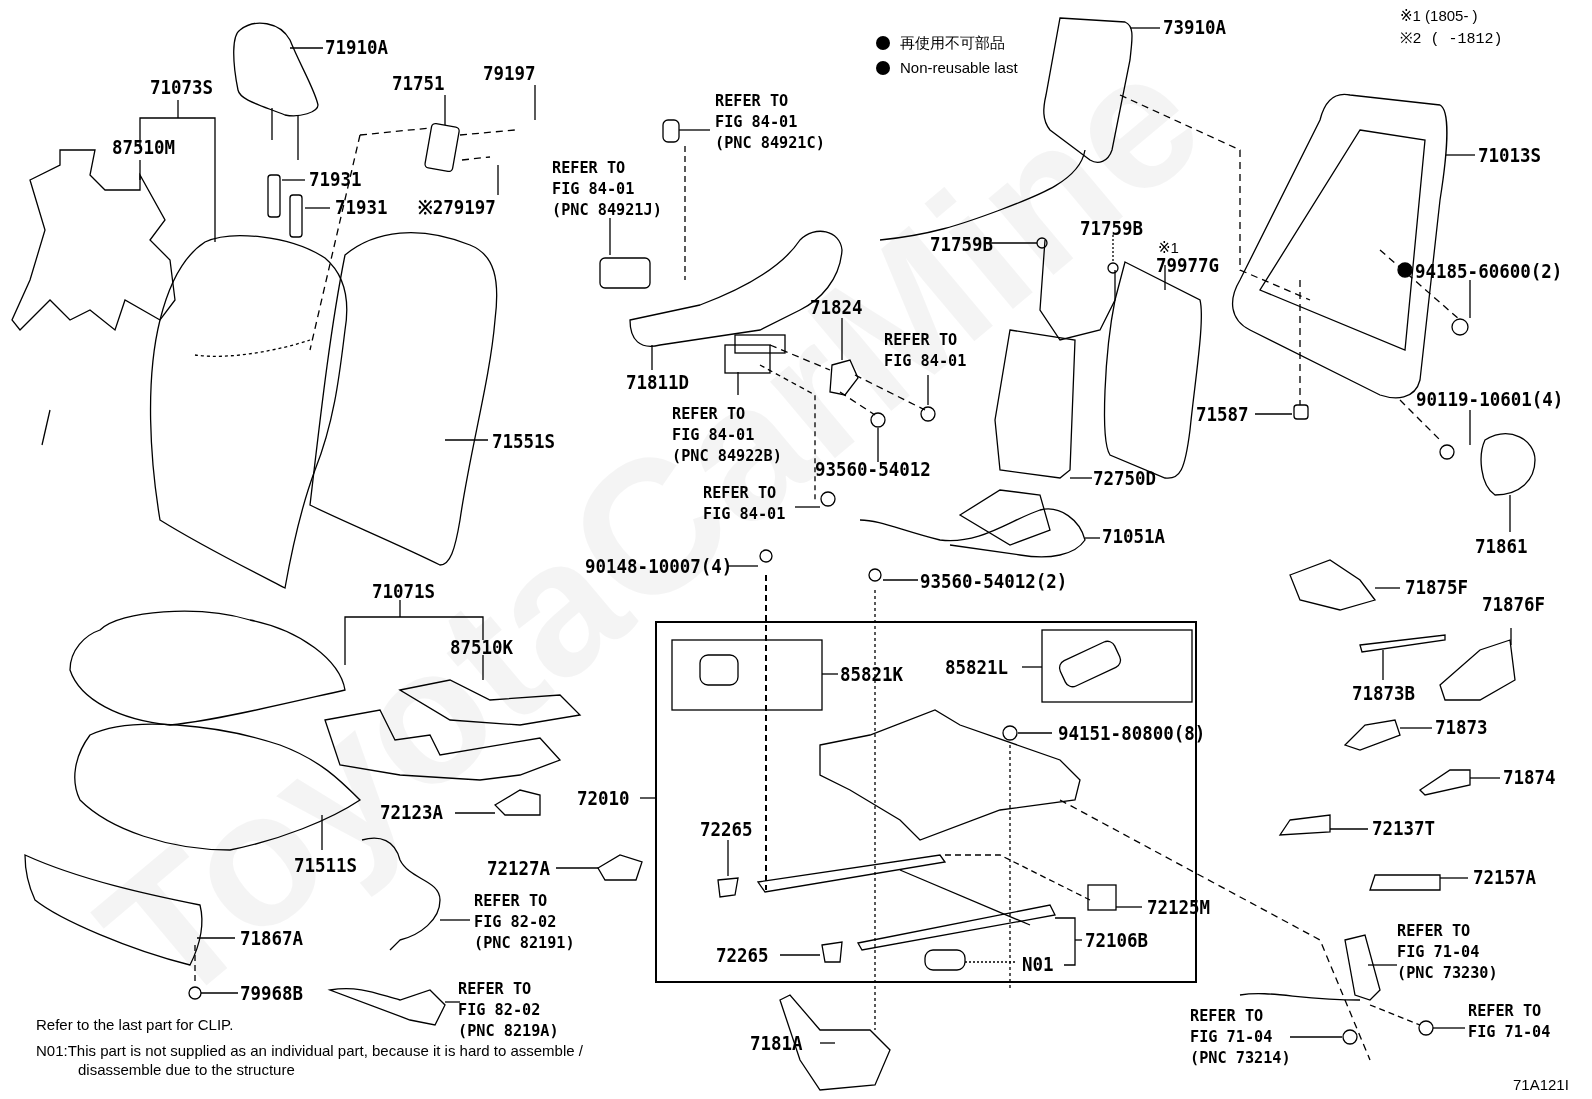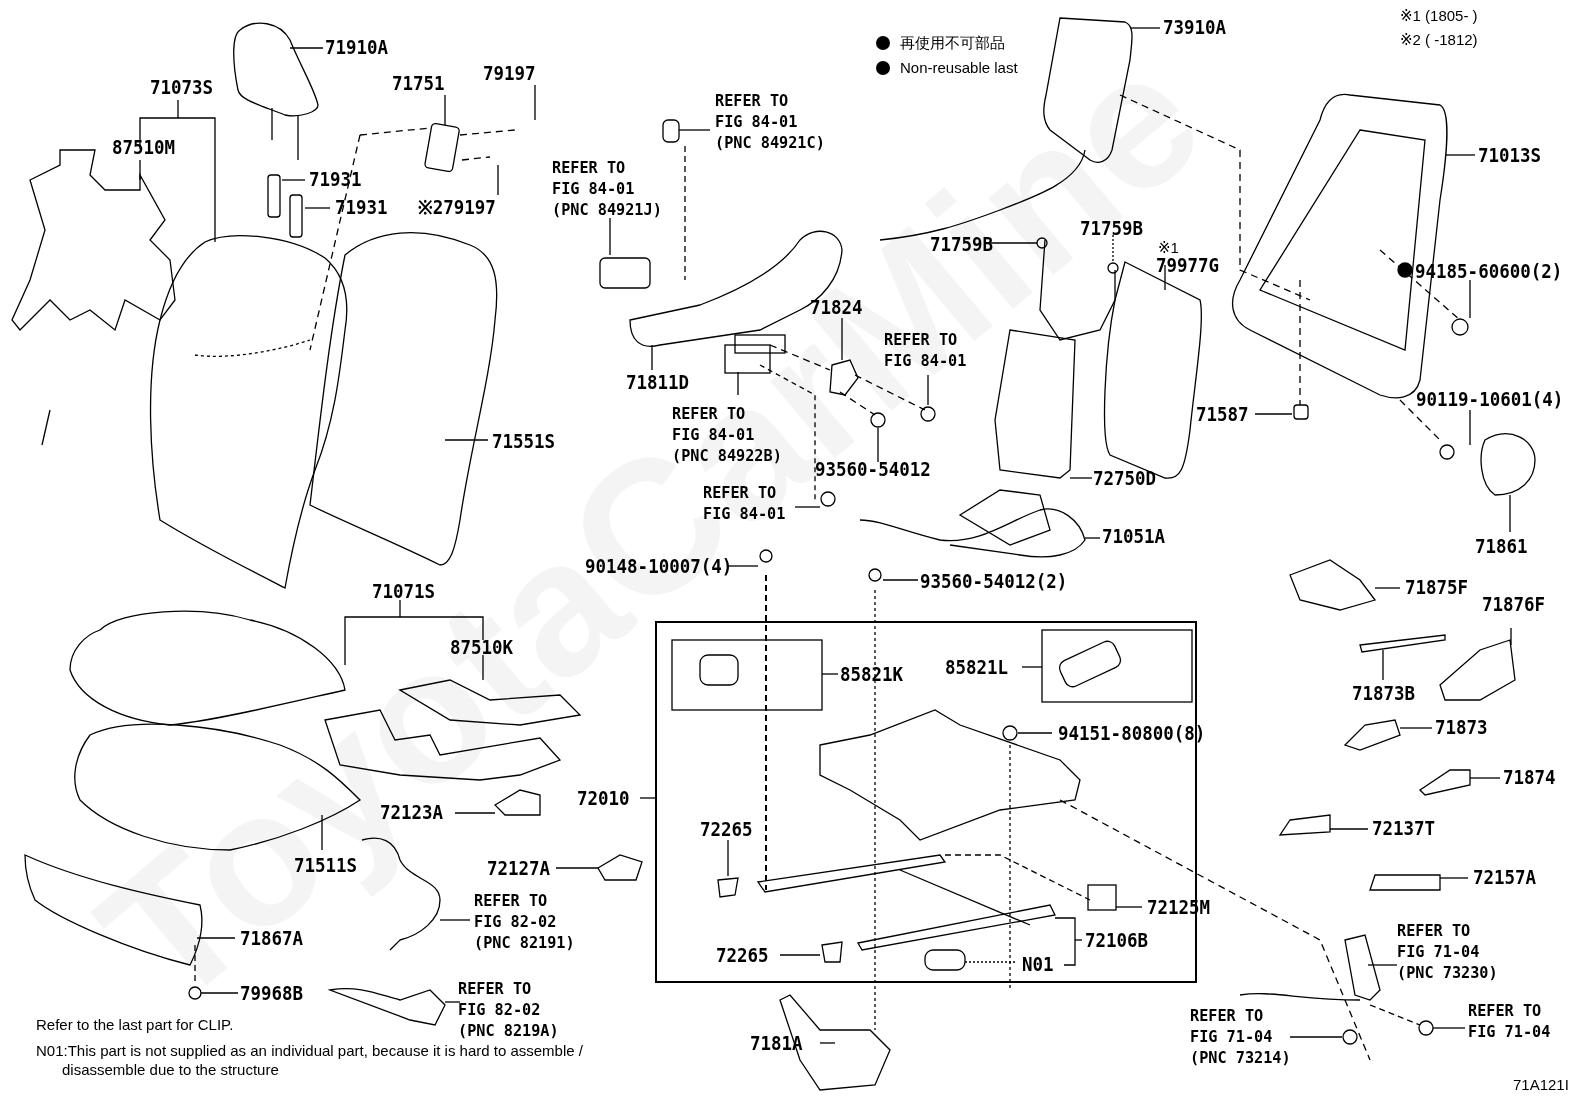--- a/index.html
+++ b/index.html
@@ -210,21 +210,21 @@
   <circle cx="1426" cy="1028" r="7"></circle>
     <line x1="1433" y1="1028" x2="1465" y2="1028"></line>
 
   <circle cx="1405" cy="270" r="7" fill="#000"></circle>
 </svg>
 
 <div class="legend" style="left:876px;top:31px;"><span class="dot"></span><span>再使用不可部品</span></div>
 <div class="legend" style="left:876px;top:56px;"><span class="dot"></span><span>Non-reusable last</span></div>
 
 <div class="note" style="left:1400px;top:6px;">※1 (1805-       )</div>
-<div class="note" style="left:1400px;top:30px;">※2 (       -1812)</div>
+<div class="note" style="left:1400px;top:30px;font-family:Liberation Mono, monospace;">※2 (       -1812)</div>
 
 <div class="lbl" style="left:325px;top:38px;">71910A</div>
 <div class="lbl" style="left:150px;top:78px;">71073S</div>
 <div class="lbl" style="left:112px;top:138px;">87510M</div>
 <div class="lbl" style="left:392px;top:74px;">71751</div>
 <div class="lbl" style="left:483px;top:64px;">79197</div>
 <div class="lbl" style="left:309px;top:170px;">71931</div>
 <div class="lbl" style="left:335px;top:198px;">71931</div>
 <div class="lbl" style="left:418px;top:198px;">※279197</div>
 <div class="lbl" style="left:492px;top:432px;">71551S</div>
@@ -293,14 +293,14 @@
 FIG 71-04
 (PNC 73230)</div>
 <div class="ref" style="left:1190px;top:1005px;">REFER TO
 FIG 71-04
 (PNC 73214)</div>
 <div class="ref" style="left:1468px;top:1000px;">REFER TO
 FIG 71-04</div>
 
 <div class="note" style="left:36px;top:1015px;">Refer to the last part for CLIP.</div>
 <div class="note" style="left:36px;top:1041px;">N01:This part is not supplied as an individual part, because it is hard to assemble /</div>
-<div class="note" style="left:62px;top:1060px;">disassemble due to the structure</div>
+<div class="note" style="left:78px;top:1060px;">disassemble due to the structure</div>
 <div class="note" style="left:1513px;top:1075px;">71A121I</div>
 
 </body></html>

